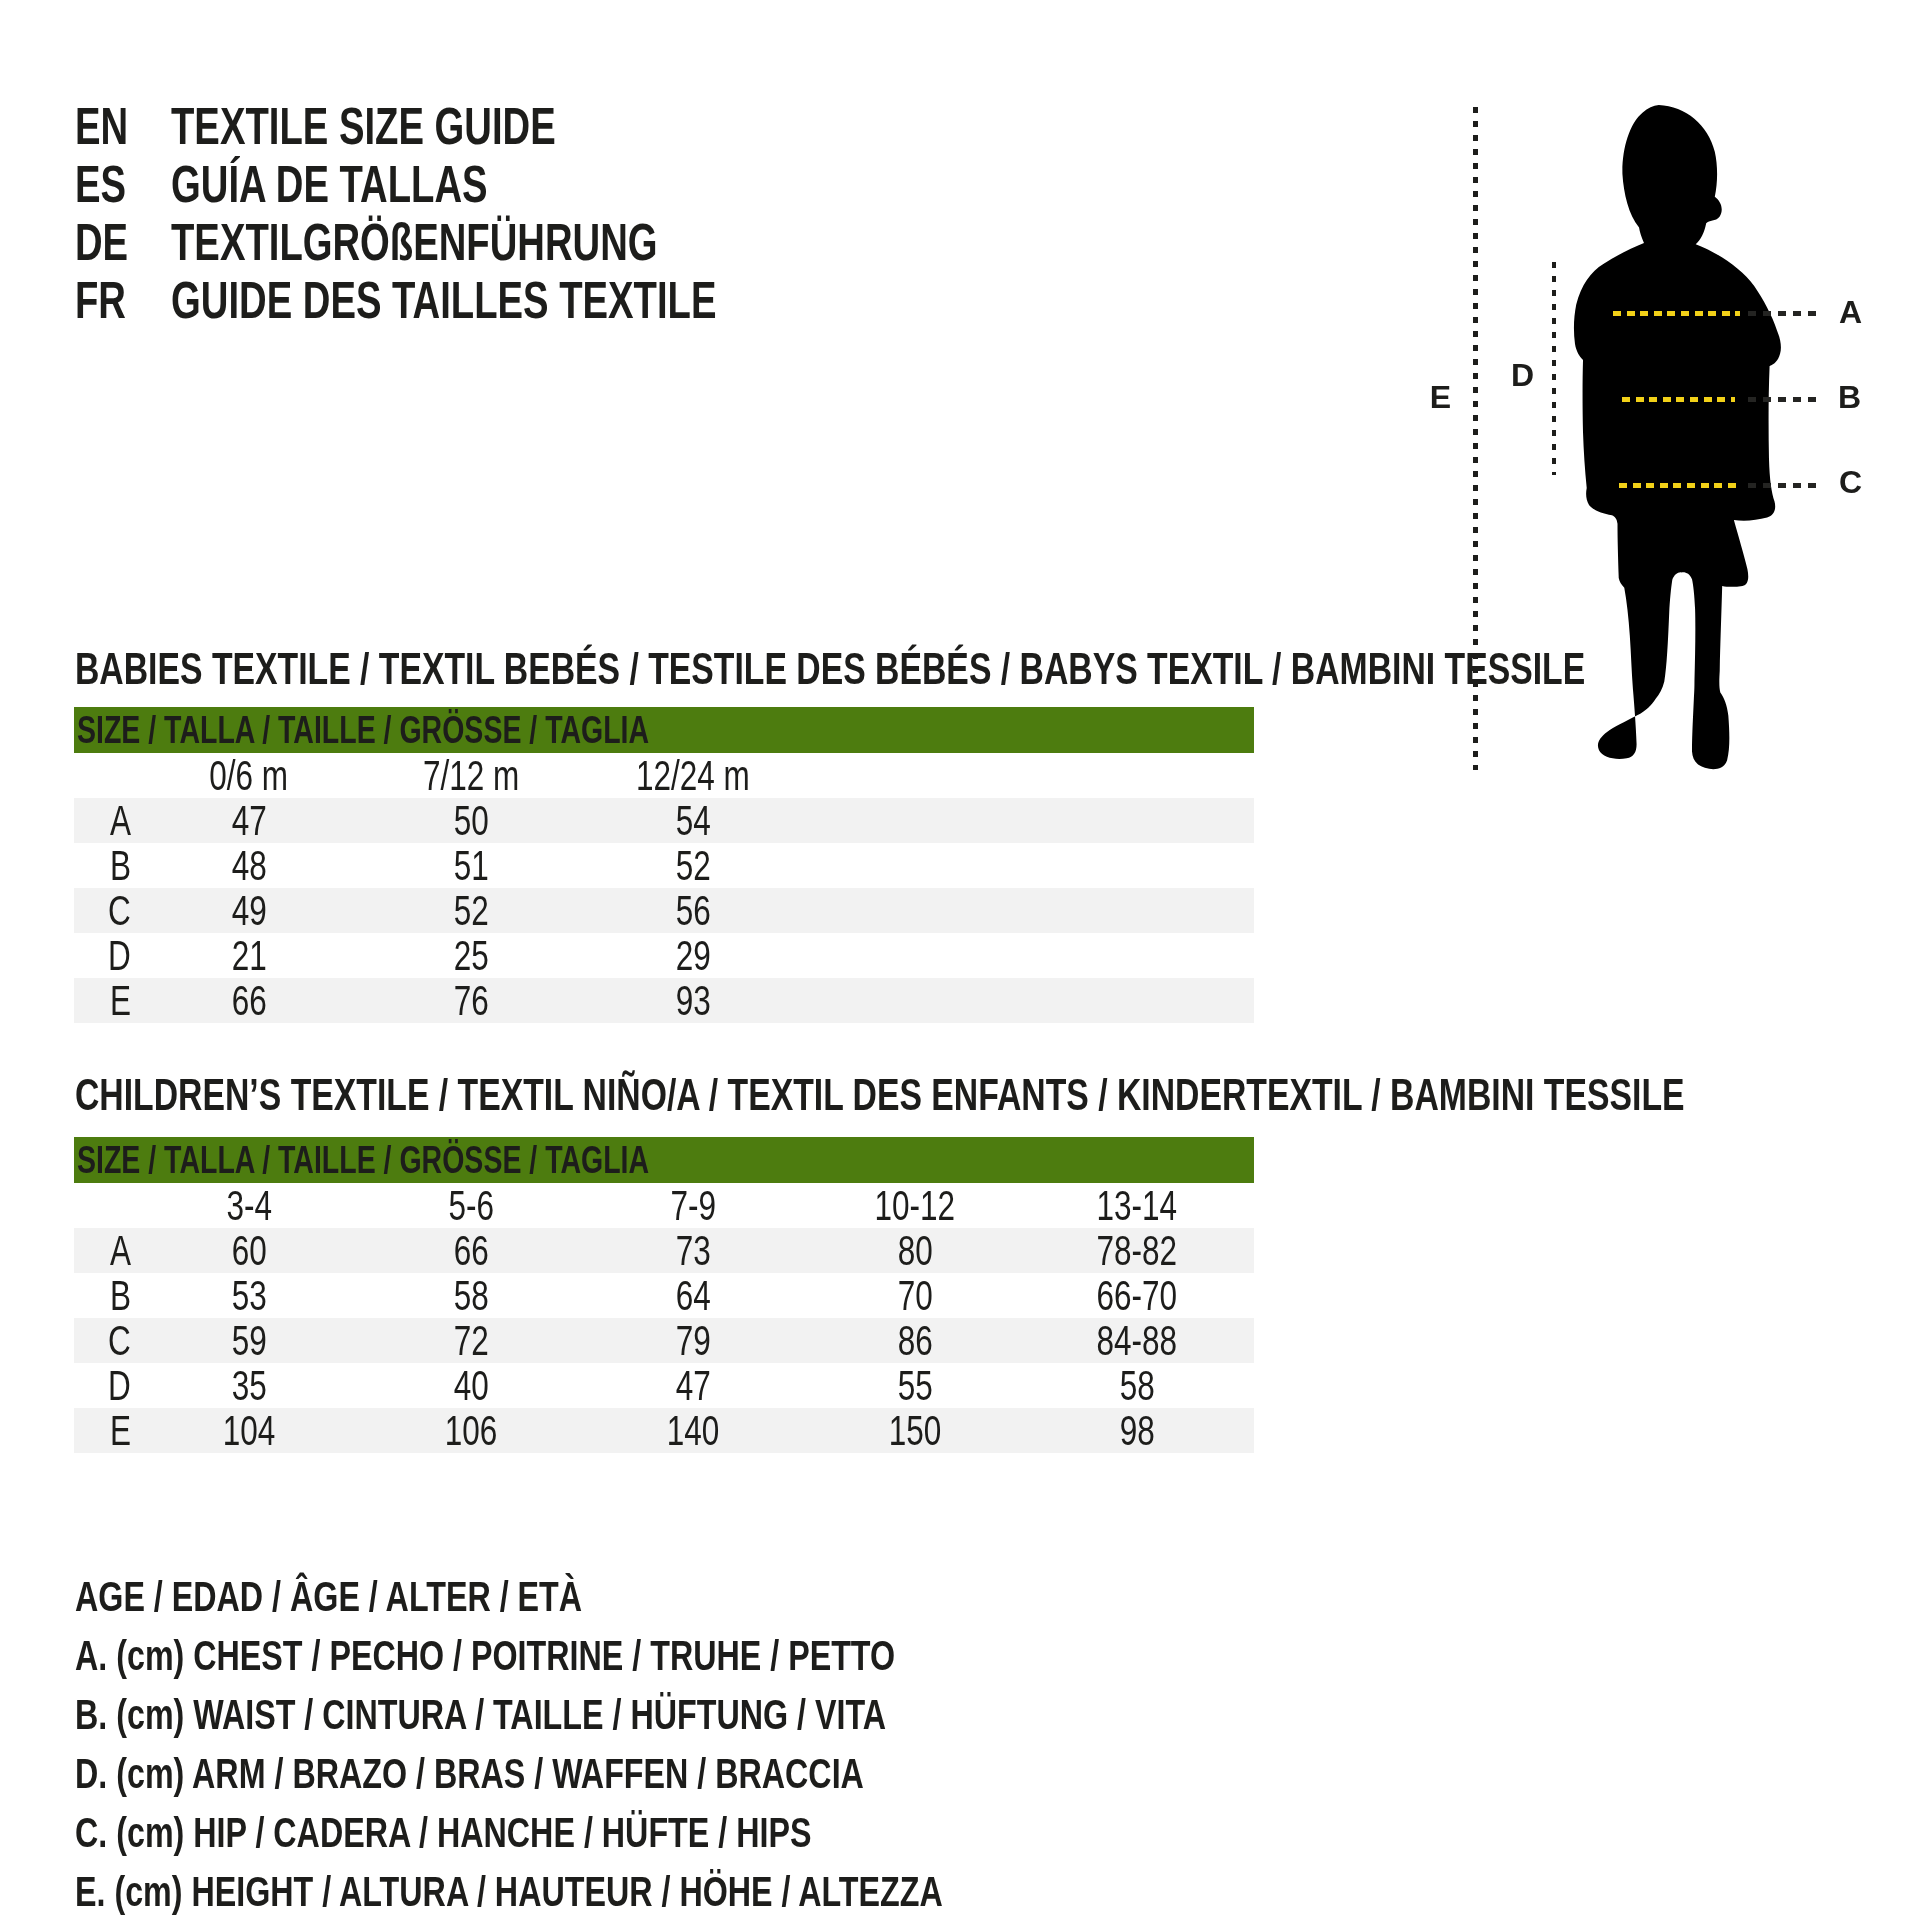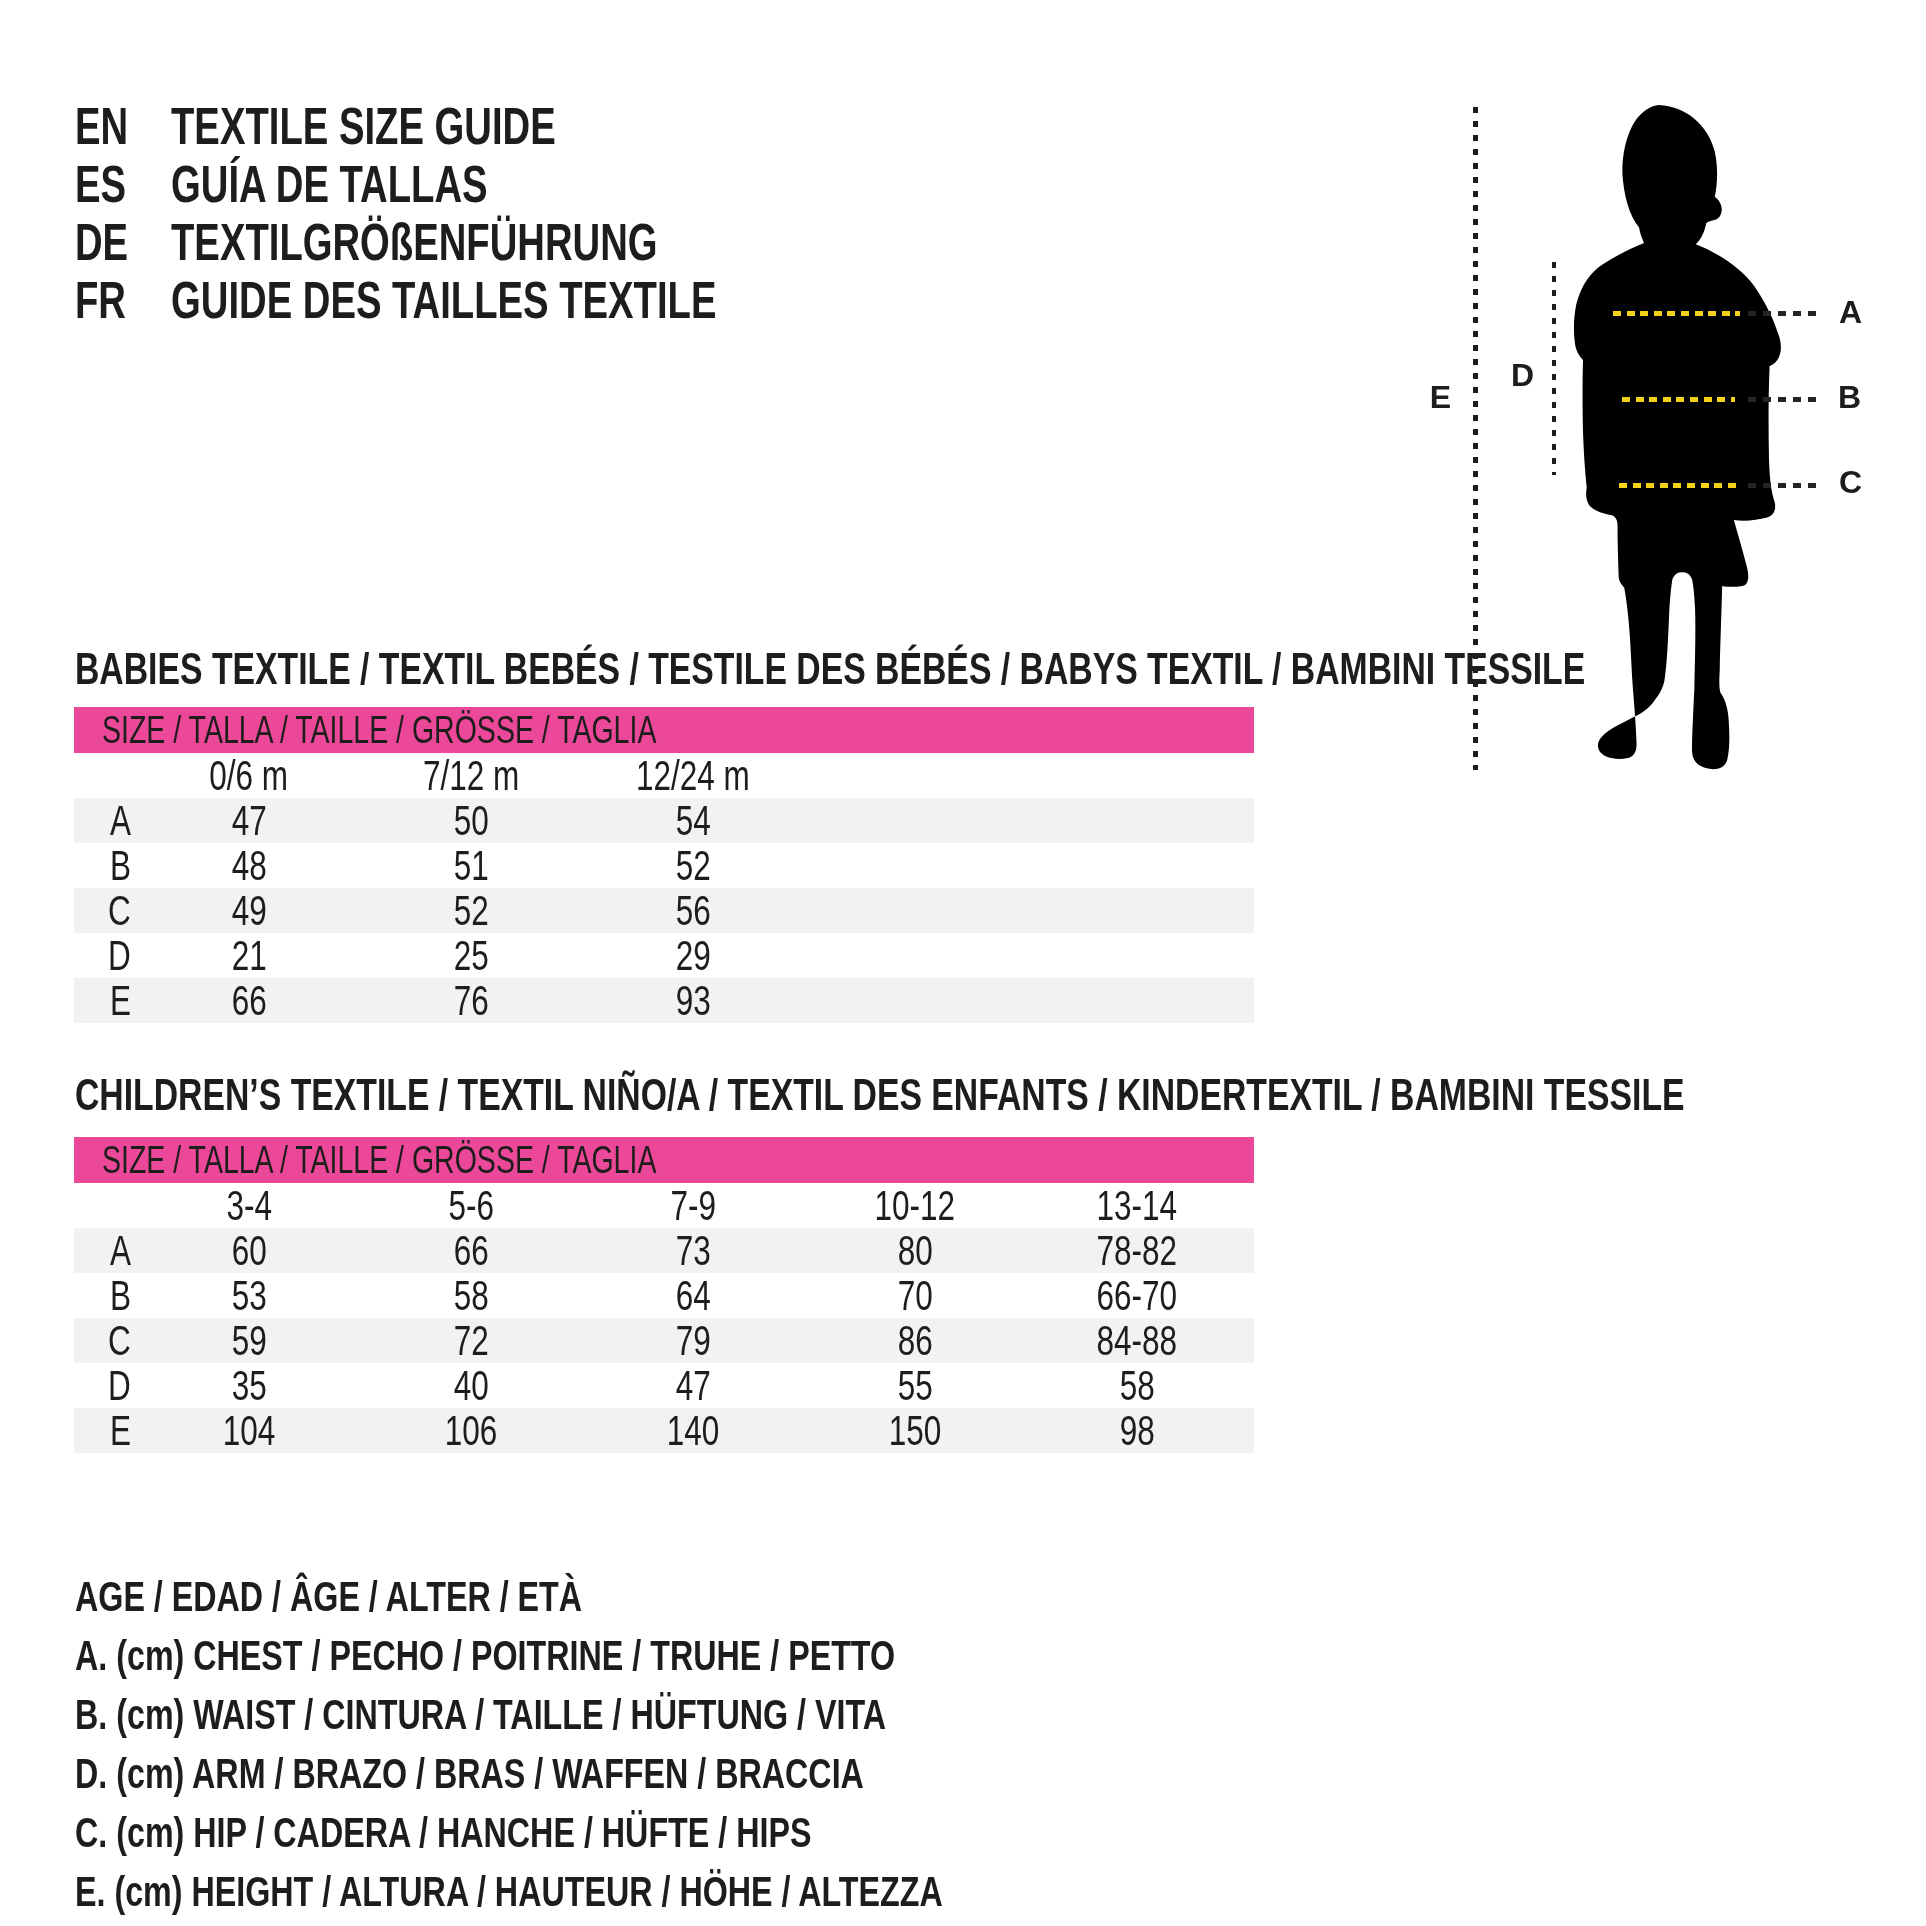--- a/index.html
+++ b/index.html
@@ -17,21 +17,21 @@
 
   
   .heading { position:absolute; left:75px; font-size:45px; font-weight:700; line-height:45px; }
   .heading.babies   { top:646px; }
   .heading.children { top:1072px; }
 
   
   .table { position:absolute; left:74px; width:1180px; }
   .table.babies   { top:707px; }
   .table.children { top:1137px; }
-  .tbar { height:46px; background:#ec4899; display:flex; align-items:center; padding-left:28px; font-size:38px; font-weight:400; }
+  .tbar { height:46px; background:#4d7c0f; display:flex; align-items:center; padding-left:3px; font-size:38px; font-weight:700; }
   .trow { display:flex; height:45px; align-items:center;text-align:right; }
   .trow.alt { background:#f2f2f2; }
   .cell-label { width:54px; padding-left:10px; font-size:42px; font-weight:400; }
   .cell { width:222px; display:flex; justify-content:center; align-items:center; font-size:42px; font-weight:400; }
 
   
   .legend { position:absolute; left:75px; top:1519px;margin-top:48px; }
   .legend-row { height:59px; display:flex; align-items:center; font-size:43px; font-weight:700; }
 
   

